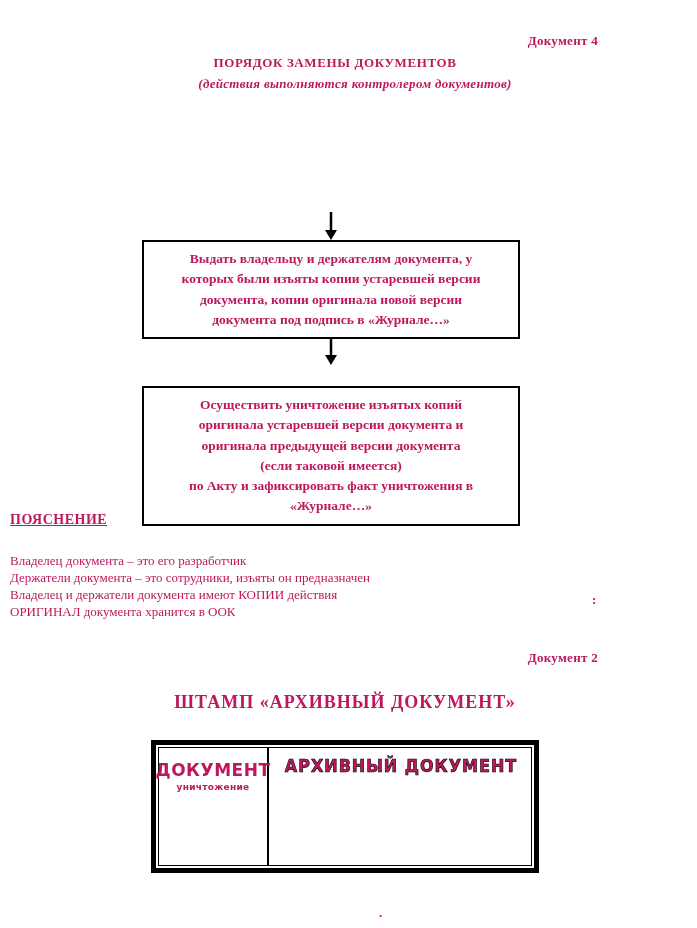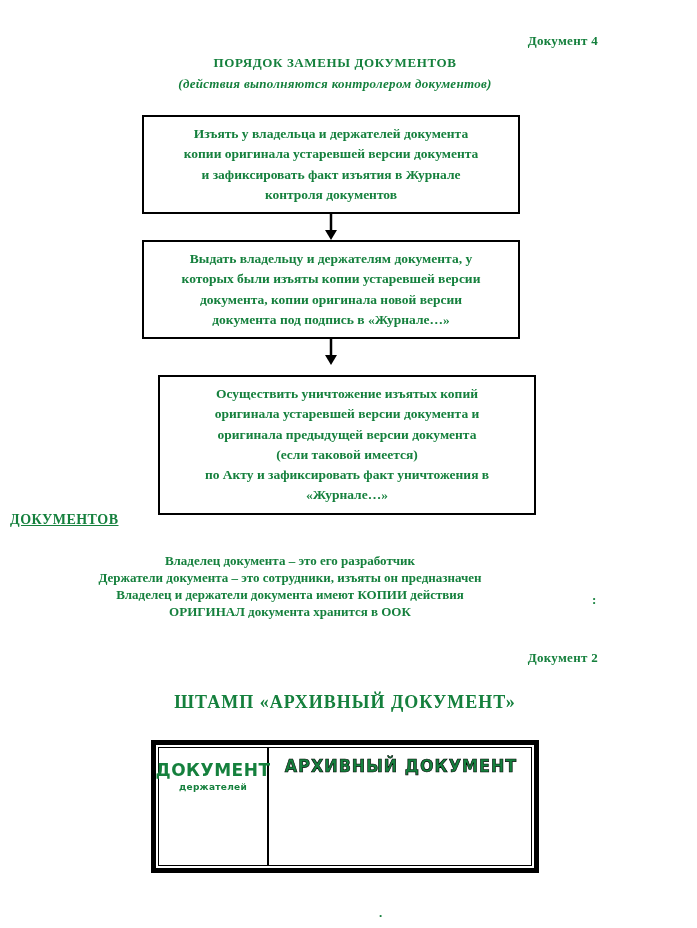--- a/index.html
+++ b/index.html
@@ -1,58 +1,58 @@
 <!DOCTYPE html>
 <html><head>
 <meta charset="utf-8">
 <style>
   html,body { margin:0; padding:0; background:#ffffff; }
   .page {
     position:relative; width:614px; height:928px; background:#ffffff;
-    font-family:"Liberation Serif", serif; color:#15803d; overflow:hidden;
+    font-family:"Liberation Serif", serif; color:#be185d; overflow:hidden;
   }
   .doc-label {
     position:absolute; font-weight:bold; font-size:13px; letter-spacing:0.3px;
   }
   .doc-label.doc4 { top:33px; right:16px; }
   .doc-label.doc5 { top:650px; right:16px; }
 
   .fc-title {
     position:absolute; top:55px; left:0; width:670px; text-align:center;
     font-weight:bold; font-size:13px; letter-spacing:0.6px;
   }
   .fc-subtitle {
     position:absolute; top:76px; left:0; width:670px; text-align:center;
-    font-weight:bold; font-style:italic; font-size:13px; letter-spacing:0.3px;
+    font-weight:bold; font-style:italic; font-size:13px; letter-spacing:0.3px;padding-left:20px;
   }
 
   .fc-box {
     position:absolute; left:142px; width:378px; box-sizing:border-box;
     border:2px solid #000; background:#fff;
     font-weight:bold; font-size:13.5px; line-height:1.5;
     text-align:center; white-space:pre-line; padding:7px 8px;
     display:flex; align-items:center; justify-content:center;
   }
   .fc-box .inner { width:100%; white-space:pre-line; }
   .fc-box.b1 { top:115px; min-height:97px; }
   .fc-box.b2 { top:240px; min-height:97px; }
-  .fc-box.b3 { top:375px; min-height:128px;margin-left:16px; }
+  .fc-box.b3 { top:386px; min-height:128px; }
 
   .fc-arrow { position:absolute; left:324px; width:14px; }
   .fc-arrow.a1 { top:212px; }
   .fc-arrow.a2 { top:337px; }
 
   .expl-heading {
     position:absolute; left:10px; top:512px;
     font-weight:bold; font-size:14px; letter-spacing:0.5px;
     text-decoration:underline;
   }
   .expl-lines {
     position:absolute; left:10px; top:552px; width:560px;
-    font-weight:bold; font-size:13px; line-height:17px;text-align:center;
+    font-weight:normal; font-size:13px; line-height:17px;
   }
 
   .stamp-title {
     position:absolute; top:692px; left:0; width:690px; text-align:center;
     font-weight:bold; font-size:18px; letter-spacing:1px;
   }
 
   .stamp-outer {
     position:absolute; left:151px; top:740px; width:388px; height:133px;
     box-sizing:border-box; border:5px solid #000; background:#fff;
@@ -102,26 +102,20 @@
 </head>
 <body>
 
 <div class="page">
 
   <div class="doc-label doc4">Документ 4</div>
 
   <div class="fc-title">ПОРЯДОК ЗАМЕНЫ ДОКУМЕНТОВ</div>
   <div class="fc-subtitle">(действия выполняются контролером документов)</div>
 
-  <div class="fc-box b1">
-    <div class="inner">Изъять у владельца и держателей документа
-копии оригинала устаревшей версии документа
-и зафиксировать факт изъятия в Журнале
-контроля документов</div>
-  </div>
 
   <div class="fc-arrow a1">
     <svg width="14" height="28" viewBox="0 0 14 28">
       <line x1="7" y1="0" x2="7" y2="19" stroke="#000" stroke-width="2.5"></line>
       <polygon points="1,18 13,18 7,28" fill="#000"></polygon>
     </svg>
   </div>
 
   <div class="fc-box b2">
     <div class="inner">Выдать владельцу и держателям документа, у
@@ -139,40 +133,40 @@
 
   <div class="fc-box b3">
     <div class="inner">Осуществить уничтожение изъятых копий
 оригинала устаревшей версии документа  и
 оригинала предыдущей версии документа
 (если таковой имеется)
 по Акту и зафиксировать факт уничтожения в
 «Журнале…»</div>
   </div>
 
-  <div class="expl-heading">ДОКУМЕНТОВ</div>
+  <div class="expl-heading">ПОЯСНЕНИЕ</div>
 
   <div class="expl-lines">
     <div>Владелец документа –  это его разработчик</div>
     <div>Держатели документа – это сотрудники, изъяты он предназначен</div>
     <div>Владелец и держатели документа имеют КОПИИ действия</div>
     <div>ОРИГИНАЛ документа хранится в ООК</div>
   </div>
 
   <div class="artifact colon">:</div>
 
   <div class="doc-label doc5">Документ 2</div>
 
   <div class="stamp-title">ШТАМП «АРХИВНЫЙ ДОКУМЕНТ»</div>
 
   <div class="stamp-outer">
     <div class="stamp-inner">
       <div class="stamp-logo-cell">
         <div class="stamp-logo-main">ДОКУМЕНТ</div>
-        <div class="stamp-logo-sub">держателей</div>
+        <div class="stamp-logo-sub">уничтожение</div>
       </div>
       <div class="stamp-right-cell">
         <div class="stamp-heading">АРХИВНЫЙ ДОКУМЕНТ</div>
       </div>
     </div>
   </div>
 
   <div class="artifact dot">.</div>
 
 </div>

